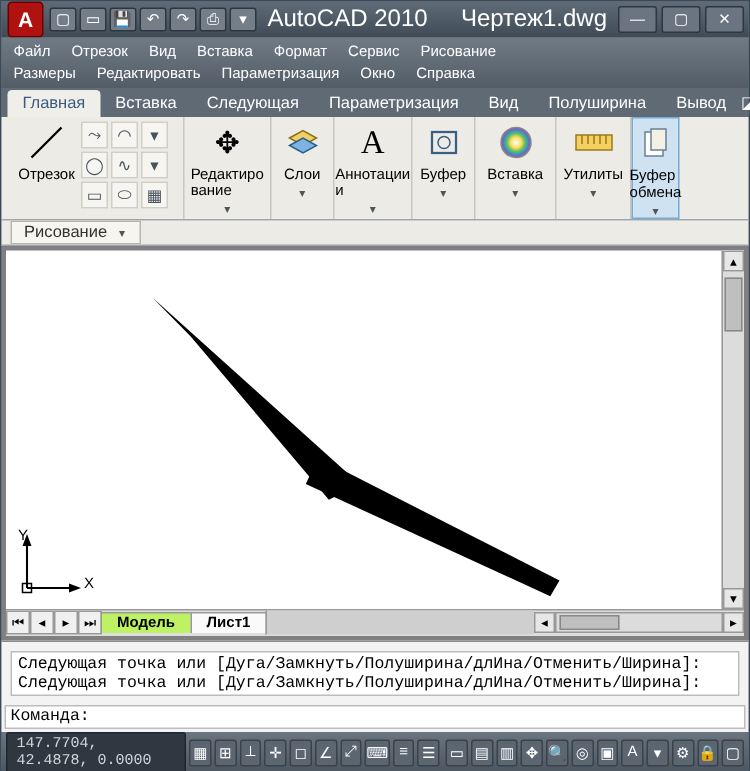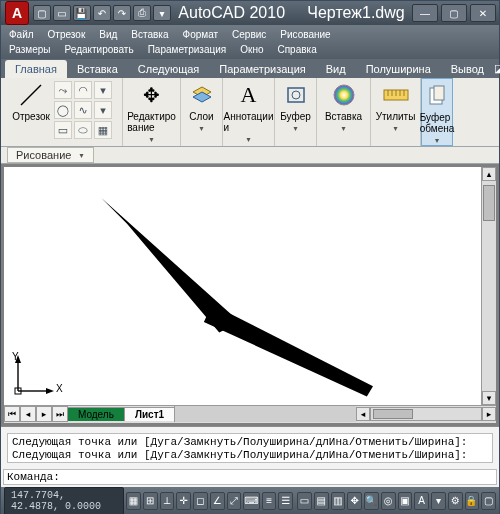--- a/index.html
+++ b/index.html
@@ -44,21 +44,21 @@
 
   
   .drawwrap { flex:1; background:#808080; padding:3px; display:flex; flex-direction:column;}
   .canvas { flex:1; background:#fff; position:relative; overflow:hidden; }
   .ucs { position:absolute; left:6px; bottom:6px; font-size:10px; color:#000; }
   .ucs svg { display:block; }
   .sheet-tabs { height:18px; background:#dedede; border-top:1px solid #999; display:flex; align-items:center; font-size:10px; }
   .sheet-tabs .nav { display:flex; }
   .sheet-tabs .nav div { width:16px; height:16px; border:1px solid #999; background:#f0f0f0; display:flex;align-items:center;justify-content:center; font-size:9px;}
   .tab { padding:1px 10px; border:1px solid #999; border-bottom:none; background:#fafafa; margin-left:-1px;font-weight:bold; }
-  .tab.active { background:#15803d; font-weight:normal; }
+  .tab.active { background:#bef264; font-weight:bold; }
   .tabbar-rest { flex:1; background:#cfcfcf; border-left:1px solid #999; height:16px; margin-left:-1px; position:relative;}
   .scroll-x { display:flex; align-items:center;}
   .scroll-x .bar { flex:1; height:14px; background:#dcdcdc; border:1px solid #999; position:relative;}
   .scroll-x .bar .thumb { position:absolute; left:2px; top:1px; height:10px; width:40px; background:#bfbfbf; border:1px solid #888;}
   .scroll-x .arr { width:14px; height:14px; border:1px solid #999; background:#e7e7e7; display:flex;align-items:center;justify-content:center;font-size:9px;}
   .vscroll { position:absolute; right:0; top:0; bottom:0; width:15px; background:#dcdcdc; border-left:1px solid #999; display:flex; flex-direction:column; }
   .vscroll .arr { height:14px; border:1px solid #999; background:#e7e7e7; display:flex;align-items:center;justify-content:center;font-size:9px;}
   .vscroll .track { flex:1; position:relative; }
   .vscroll .thumb { position:absolute; top:4px; left:1px; right:1px; height:36px; background:#bfbfbf; border:1px solid #888;}
 

